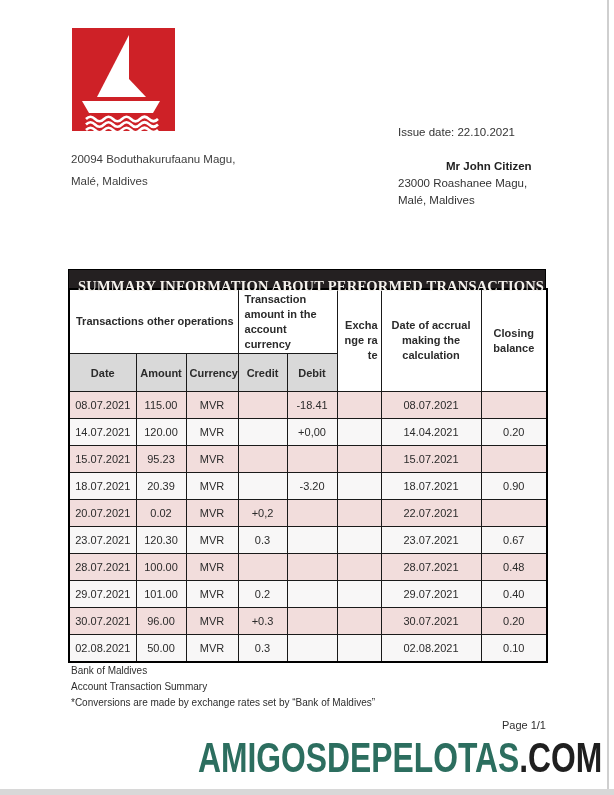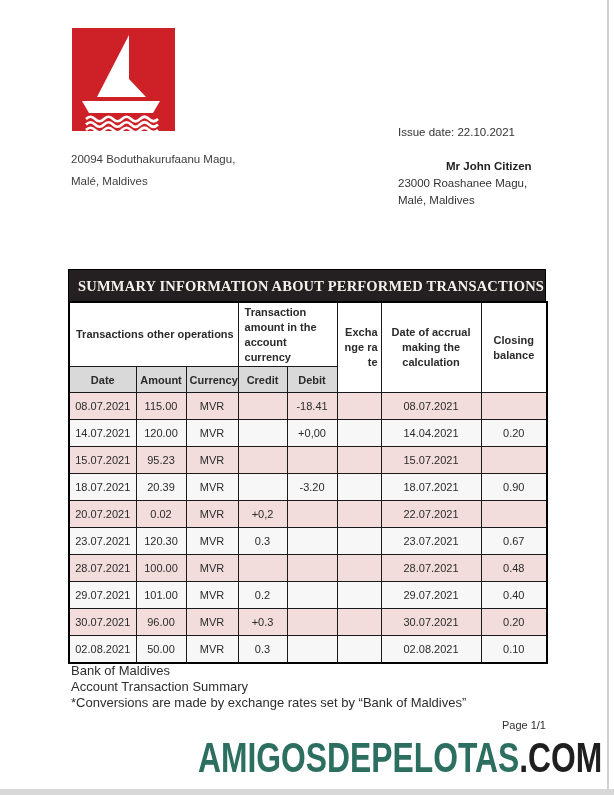--- a/index.html
+++ b/index.html
@@ -19,38 +19,38 @@
   .issue-date { position:absolute; left:398px; top:126px; font-size:11.5px; color:#333333;text-align:center; }
   .recipient { position:absolute; left:398px; top:158px; font-size:11.5px; line-height:17px; color:#333333; }
   .recipient .name { font-weight:bold; color:#222222;margin-left:48px; }
 
   
   .doc-table { position:absolute; left:68px; top:269px; width:478px; box-sizing:border-box; }
   .table-title {
     box-sizing:border-box; border:1px solid #000; border-bottom:none;
     background:#242021; color:#f4f1ec;
     font-family:"Liberation Serif", serif; font-weight:bold;
-    font-size:14.5px; height:32px; line-height:33px; padding-left:9px; letter-spacing:0.2px;
+    font-size:14.5px; height:19px; line-height:33px; padding-left:9px; letter-spacing:0.2px;
     white-space:nowrap;
   }
   table.tx { border-collapse:collapse; width:478px; table-layout:fixed; font-size:11px; border:2px solid #000; }
   .tx th, .tx td {
     border:1px solid #1a1a1a; text-align:center; vertical-align:middle;
     padding:2px 3px; box-sizing:border-box; overflow:hidden; color:#2b2b2b;
   }
   .tx thead tr.group th { height:54px; font-weight:bold; background:#ffffff; line-height:1.35; }
   .tx th.left { text-align:left; padding-left:6px; }
   .tx th.exch { text-align:right; word-break:break-all; padding:2px 3px 2px 6px; }
-  .tx thead tr.sub th { height:26px; background:#d9d9d9; font-weight:bold; }
+  .tx thead tr.sub th { height:38px; background:#d9d9d9; font-weight:bold; }
   .tx tbody td { height:27px; }
   .tx tbody tr.pink td { background:#f2dddc;margin-top:40px; }
   .tx tbody tr.plain td { background:#f8f7f7; }
 
   
-  .notes { position:absolute; left:71px; top:663px; font-size:13px; line-height:16px; color:#2e2e2e; }
+  .notes { position:absolute; left:71px; top:663px; font-size:10px; line-height:16px; color:#2e2e2e; }
   .page-label { position:absolute; left:68px; top:719px; width:478px; text-align:right; font-size:11px; color:#2e2e2e; }
 
   .watermark {
     position:absolute; right:12px; bottom:16px; white-space:nowrap;
     font-family:"Liberation Sans", sans-serif; font-weight:bold; font-size:43px; line-height:1;
     transform:scaleX(0.74); transform-origin:100% 50%; letter-spacing:0px;
   }
 </style>
 </head>
 <body>

